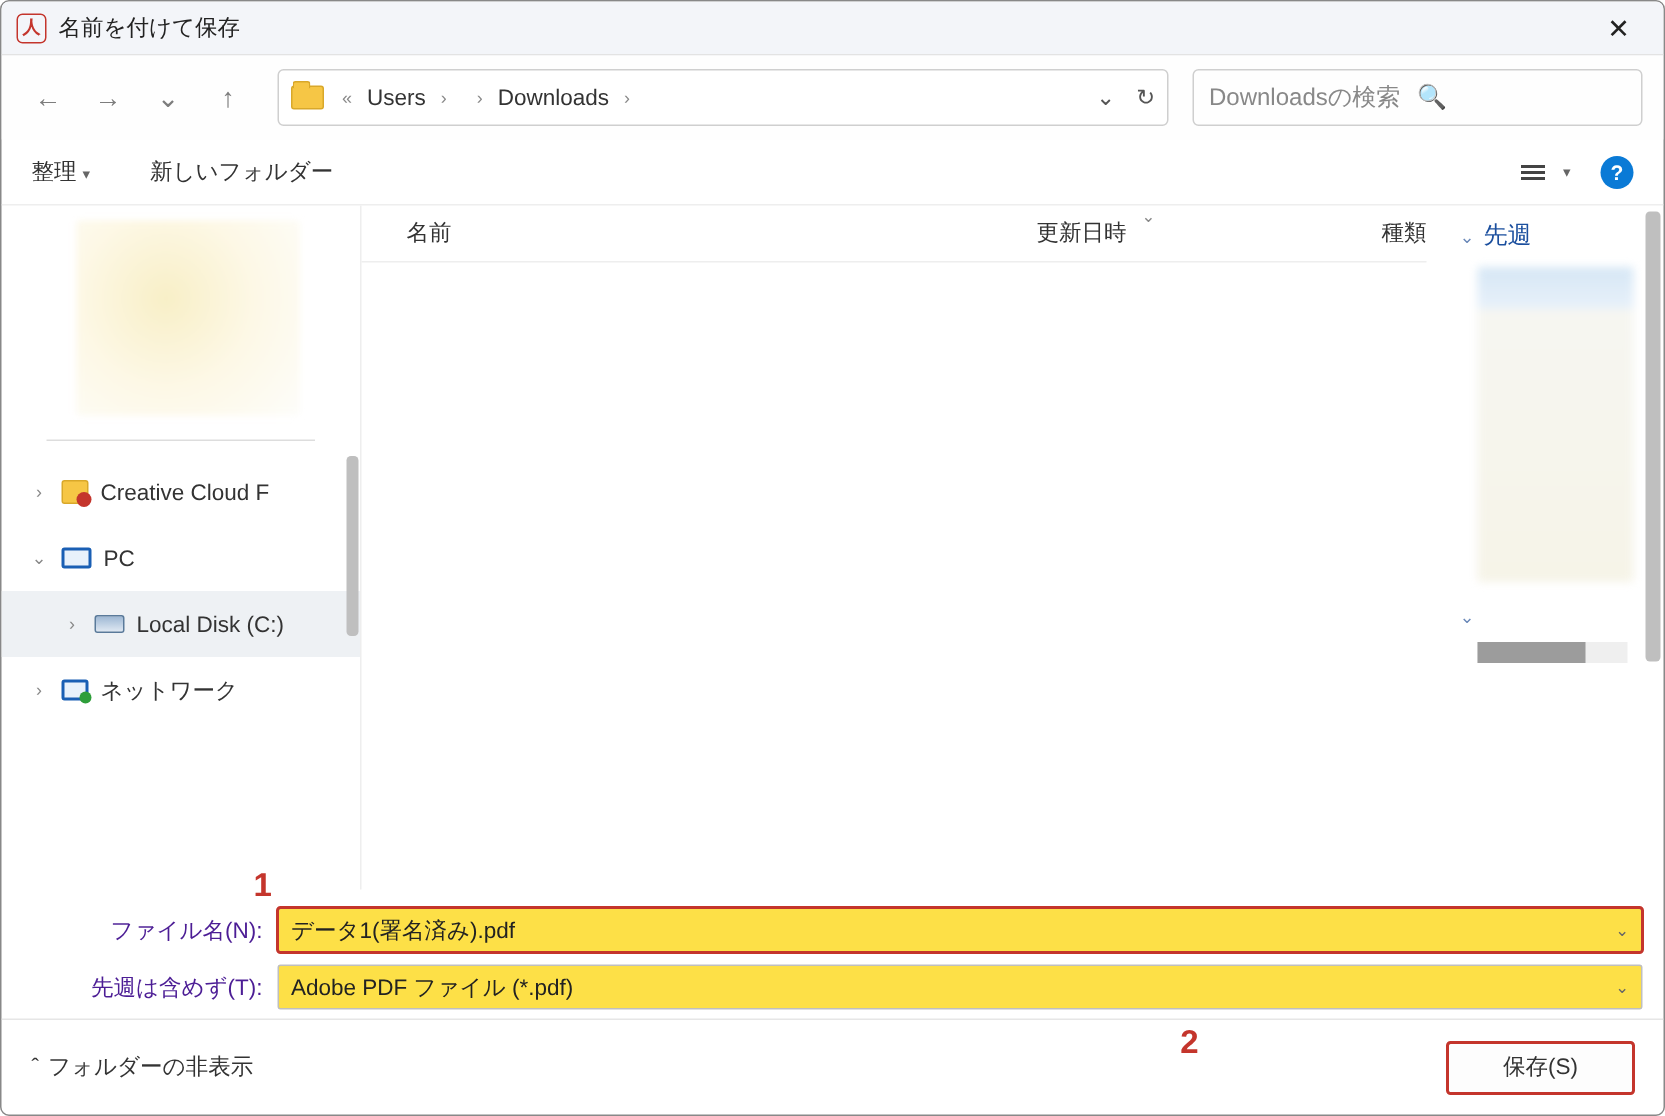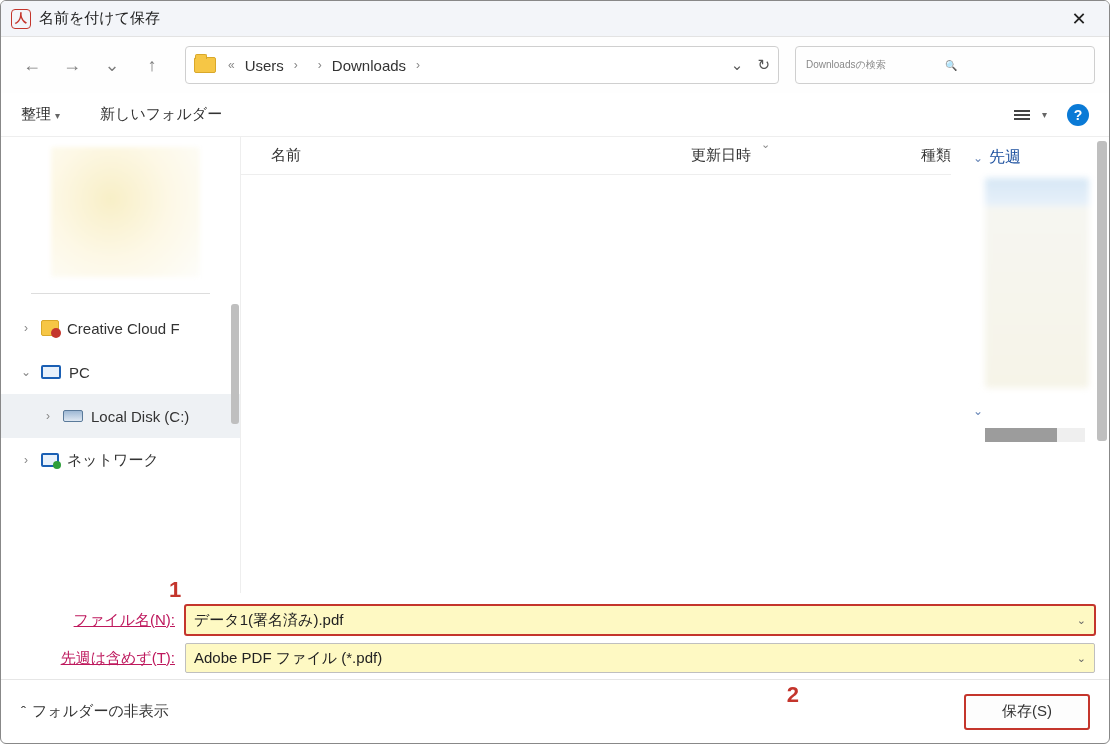--- a/index.html
+++ b/index.html
@@ -48,21 +48,21 @@
     content:""; position:absolute; top:-4px; left:0; width:10px; height:4px;
     background:#f6c645; border:1px solid #d9a82a; border-bottom:none; border-radius:2px 2px 0 0;
   }
   .crumb-sep { color: #888; font-size: 12px; padding: 0 4px; }
   .crumb-blur { filter: blur(3px); color:#aaa; }
   .path-controls { margin-left: auto; display:flex; gap:14px; color:#555; }
   .search-box {
     width: 300px; height: 38px; border: 1px solid #cfcfcf; border-radius: 4px;
     display: flex; align-items: center; padding: 0 10px; margin-left: 10px; color: #888;
   }
-  .search-box span { flex: 1; font-size: 10px; }
+  .search-box span { flex: 1; font-size: 16px; }
 
   
   .toolbar {
     height: 44px; display: flex; align-items: center; padding: 0 20px; gap: 40px;
     font-size: 15px; color: #333; border-bottom: 1px solid #eee;
   }
   .toolbar .right { margin-left: auto; display:flex; align-items:center; gap:20px; }
   .chev { font-size: 10px; color: #666; margin-left:4px; }
   .help-icon {
     width: 22px; height: 22px; background: #0a7ad6; color:#fff; border-radius:50%;
@@ -125,23 +125,23 @@
     height:14px; margin: 2px 24px 4px 18px; background:#efefef; position:relative;
   }
   .hscroll .thumb { position:absolute; left:0; top:0; height:14px; width:72%; background:#9c9c9c; }
   .vscroll {
     position:absolute; right:2px; top:4px; width:10px; height:300px; background:#bfbfbf; border-radius:3px;
   }
 
   
   .fields { padding: 8px 14px 2px 14px; }
   .frow { display:flex; align-items:center; height:38px; font-size:15px; }
-  .flabel { width:170px; text-align:right; padding-right:10px; color:#be185d;text-decoration:underline; }
+  .flabel { width:170px; text-align:right; padding-right:10px; color:#4c1d95; }
   .combo {
-    flex:1; height:30px; border:1px solid #bfbfbf; border-radius:2px; background:#fef9c3;
+    flex:1; height:30px; border:1px solid #bfbfbf; border-radius:2px; background:#fde047;
     display:flex; align-items:center; padding:0 8px; color:#222;gap:35px;
   }
   .combo .drop { margin-left:auto; color:#666; font-size:11px; }
   .combo.highlight { outline:2px solid #c4352c; outline-offset:-1px; }
   .anno {
     position:absolute; color:#c4352c; font-weight:bold; font-size:22px;
     font-family: Arial, sans-serif;
   }
 
   

